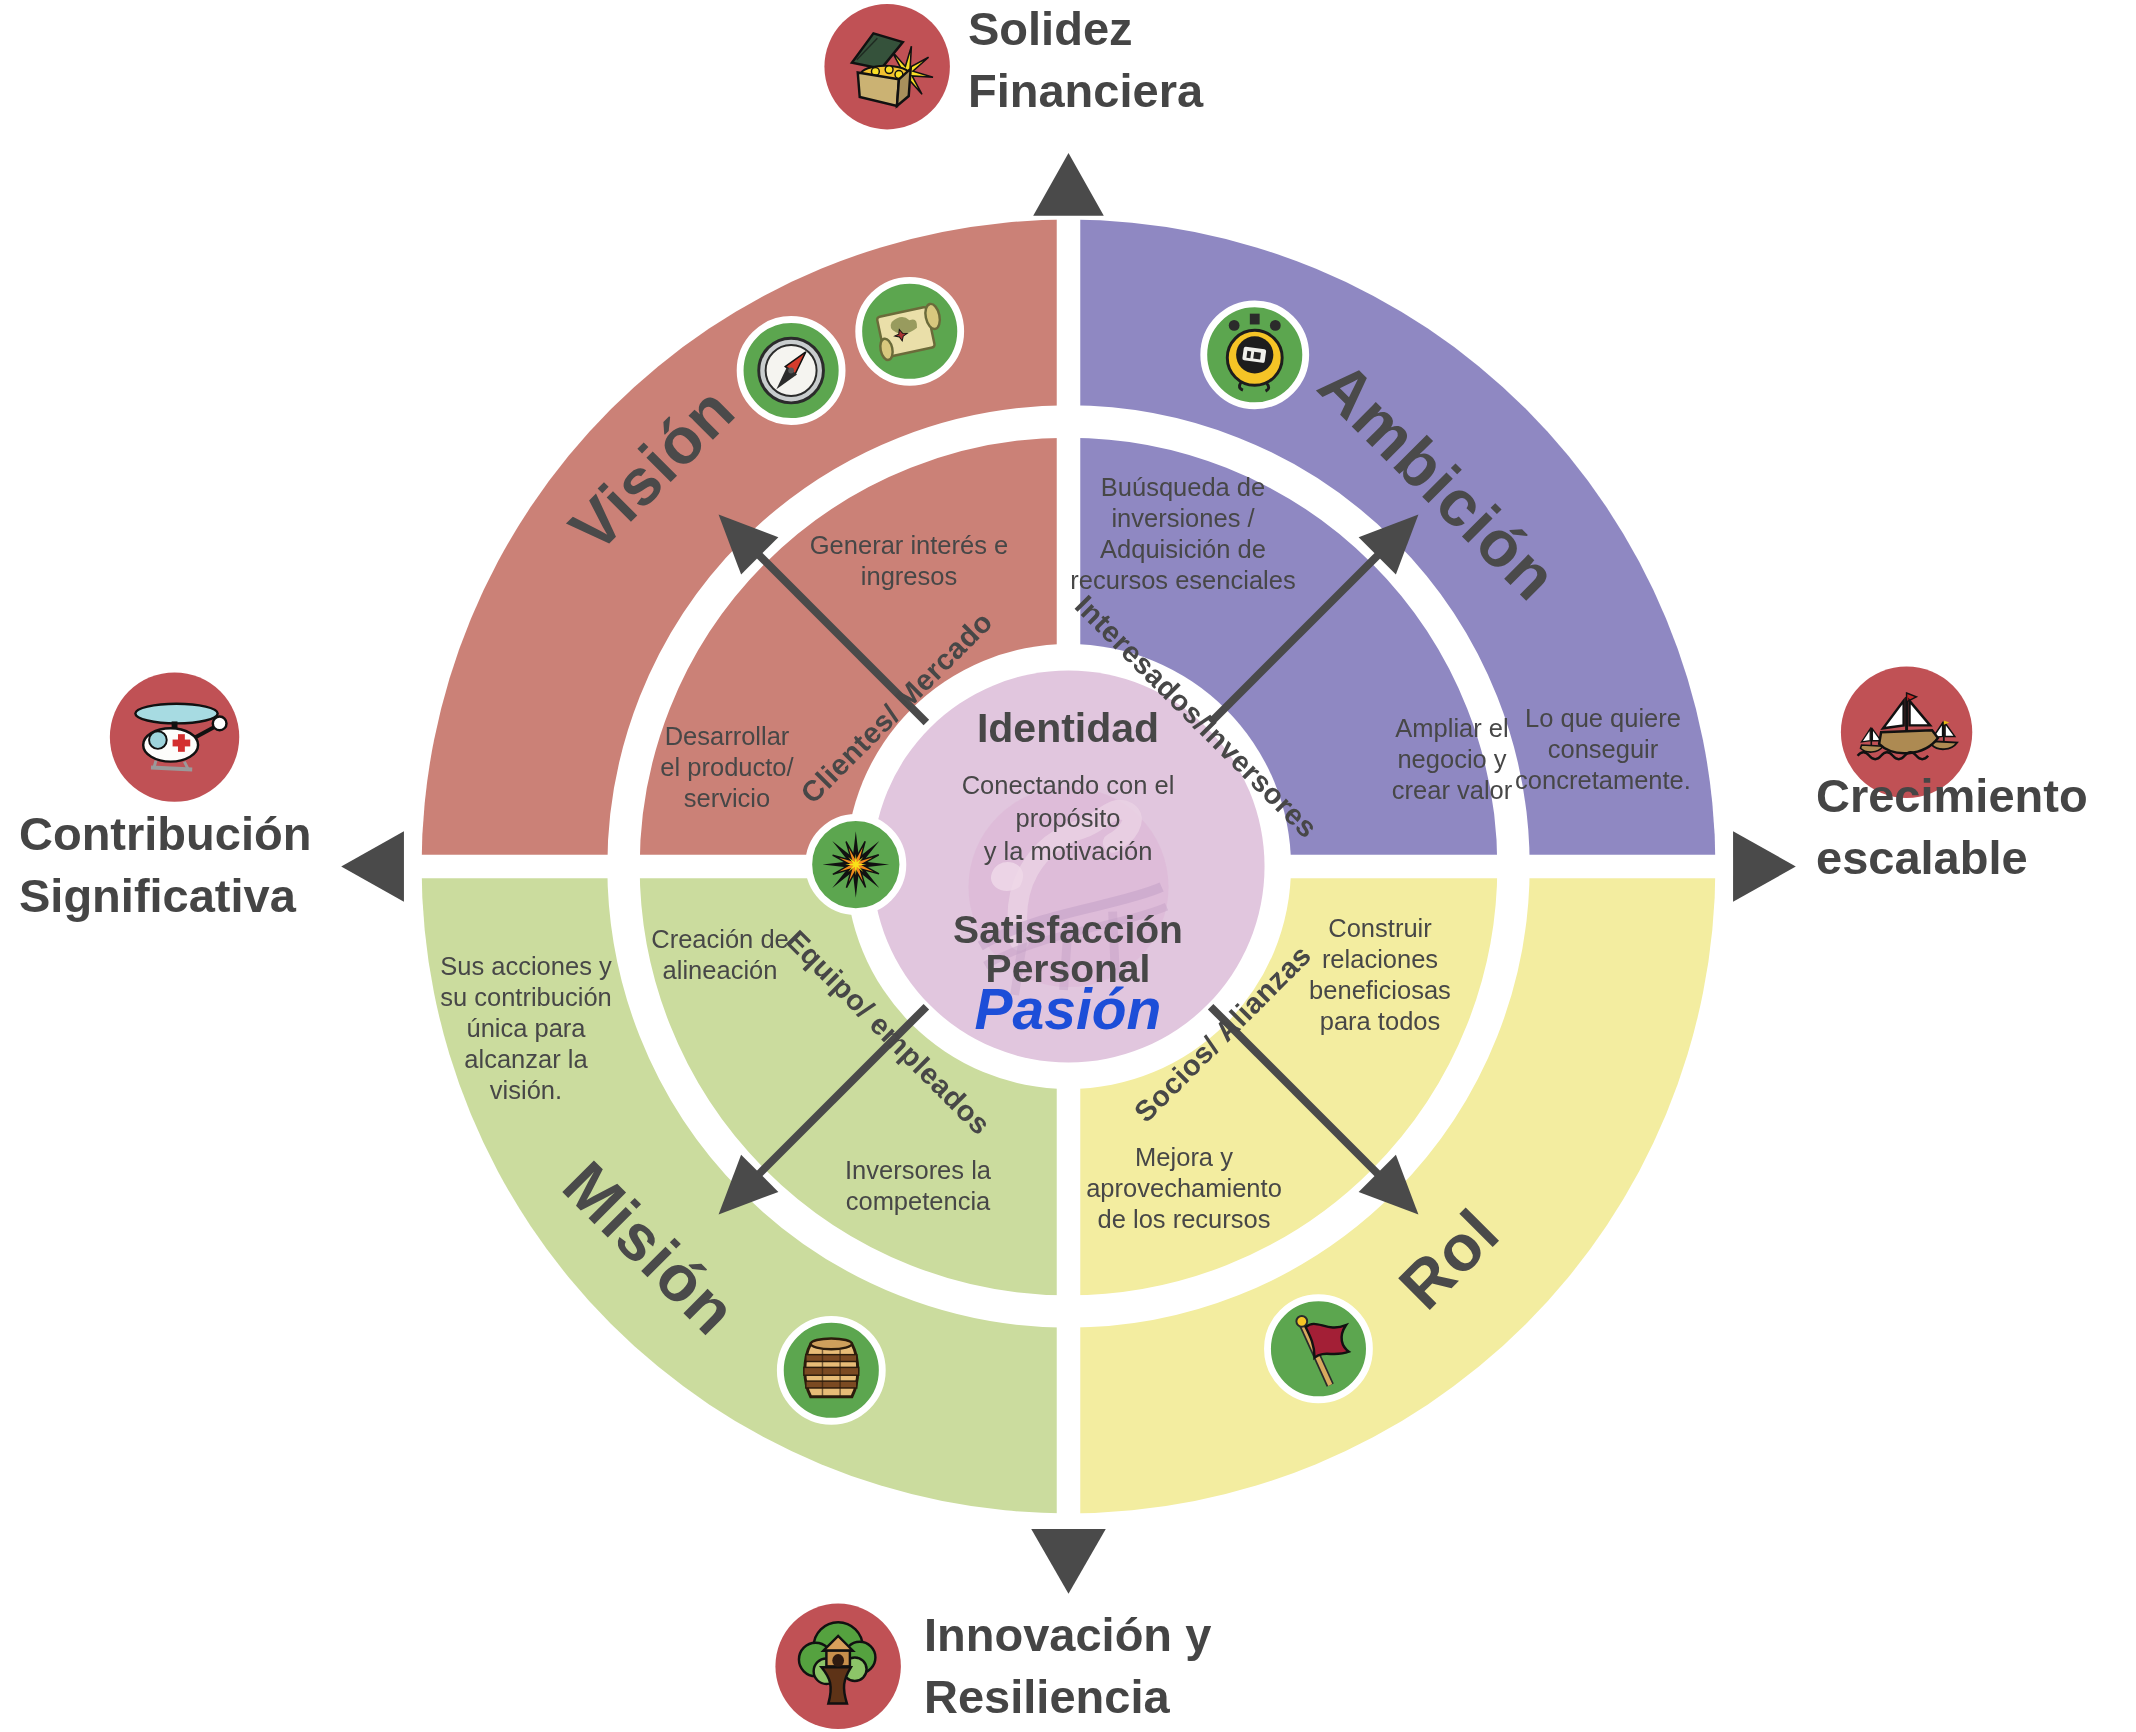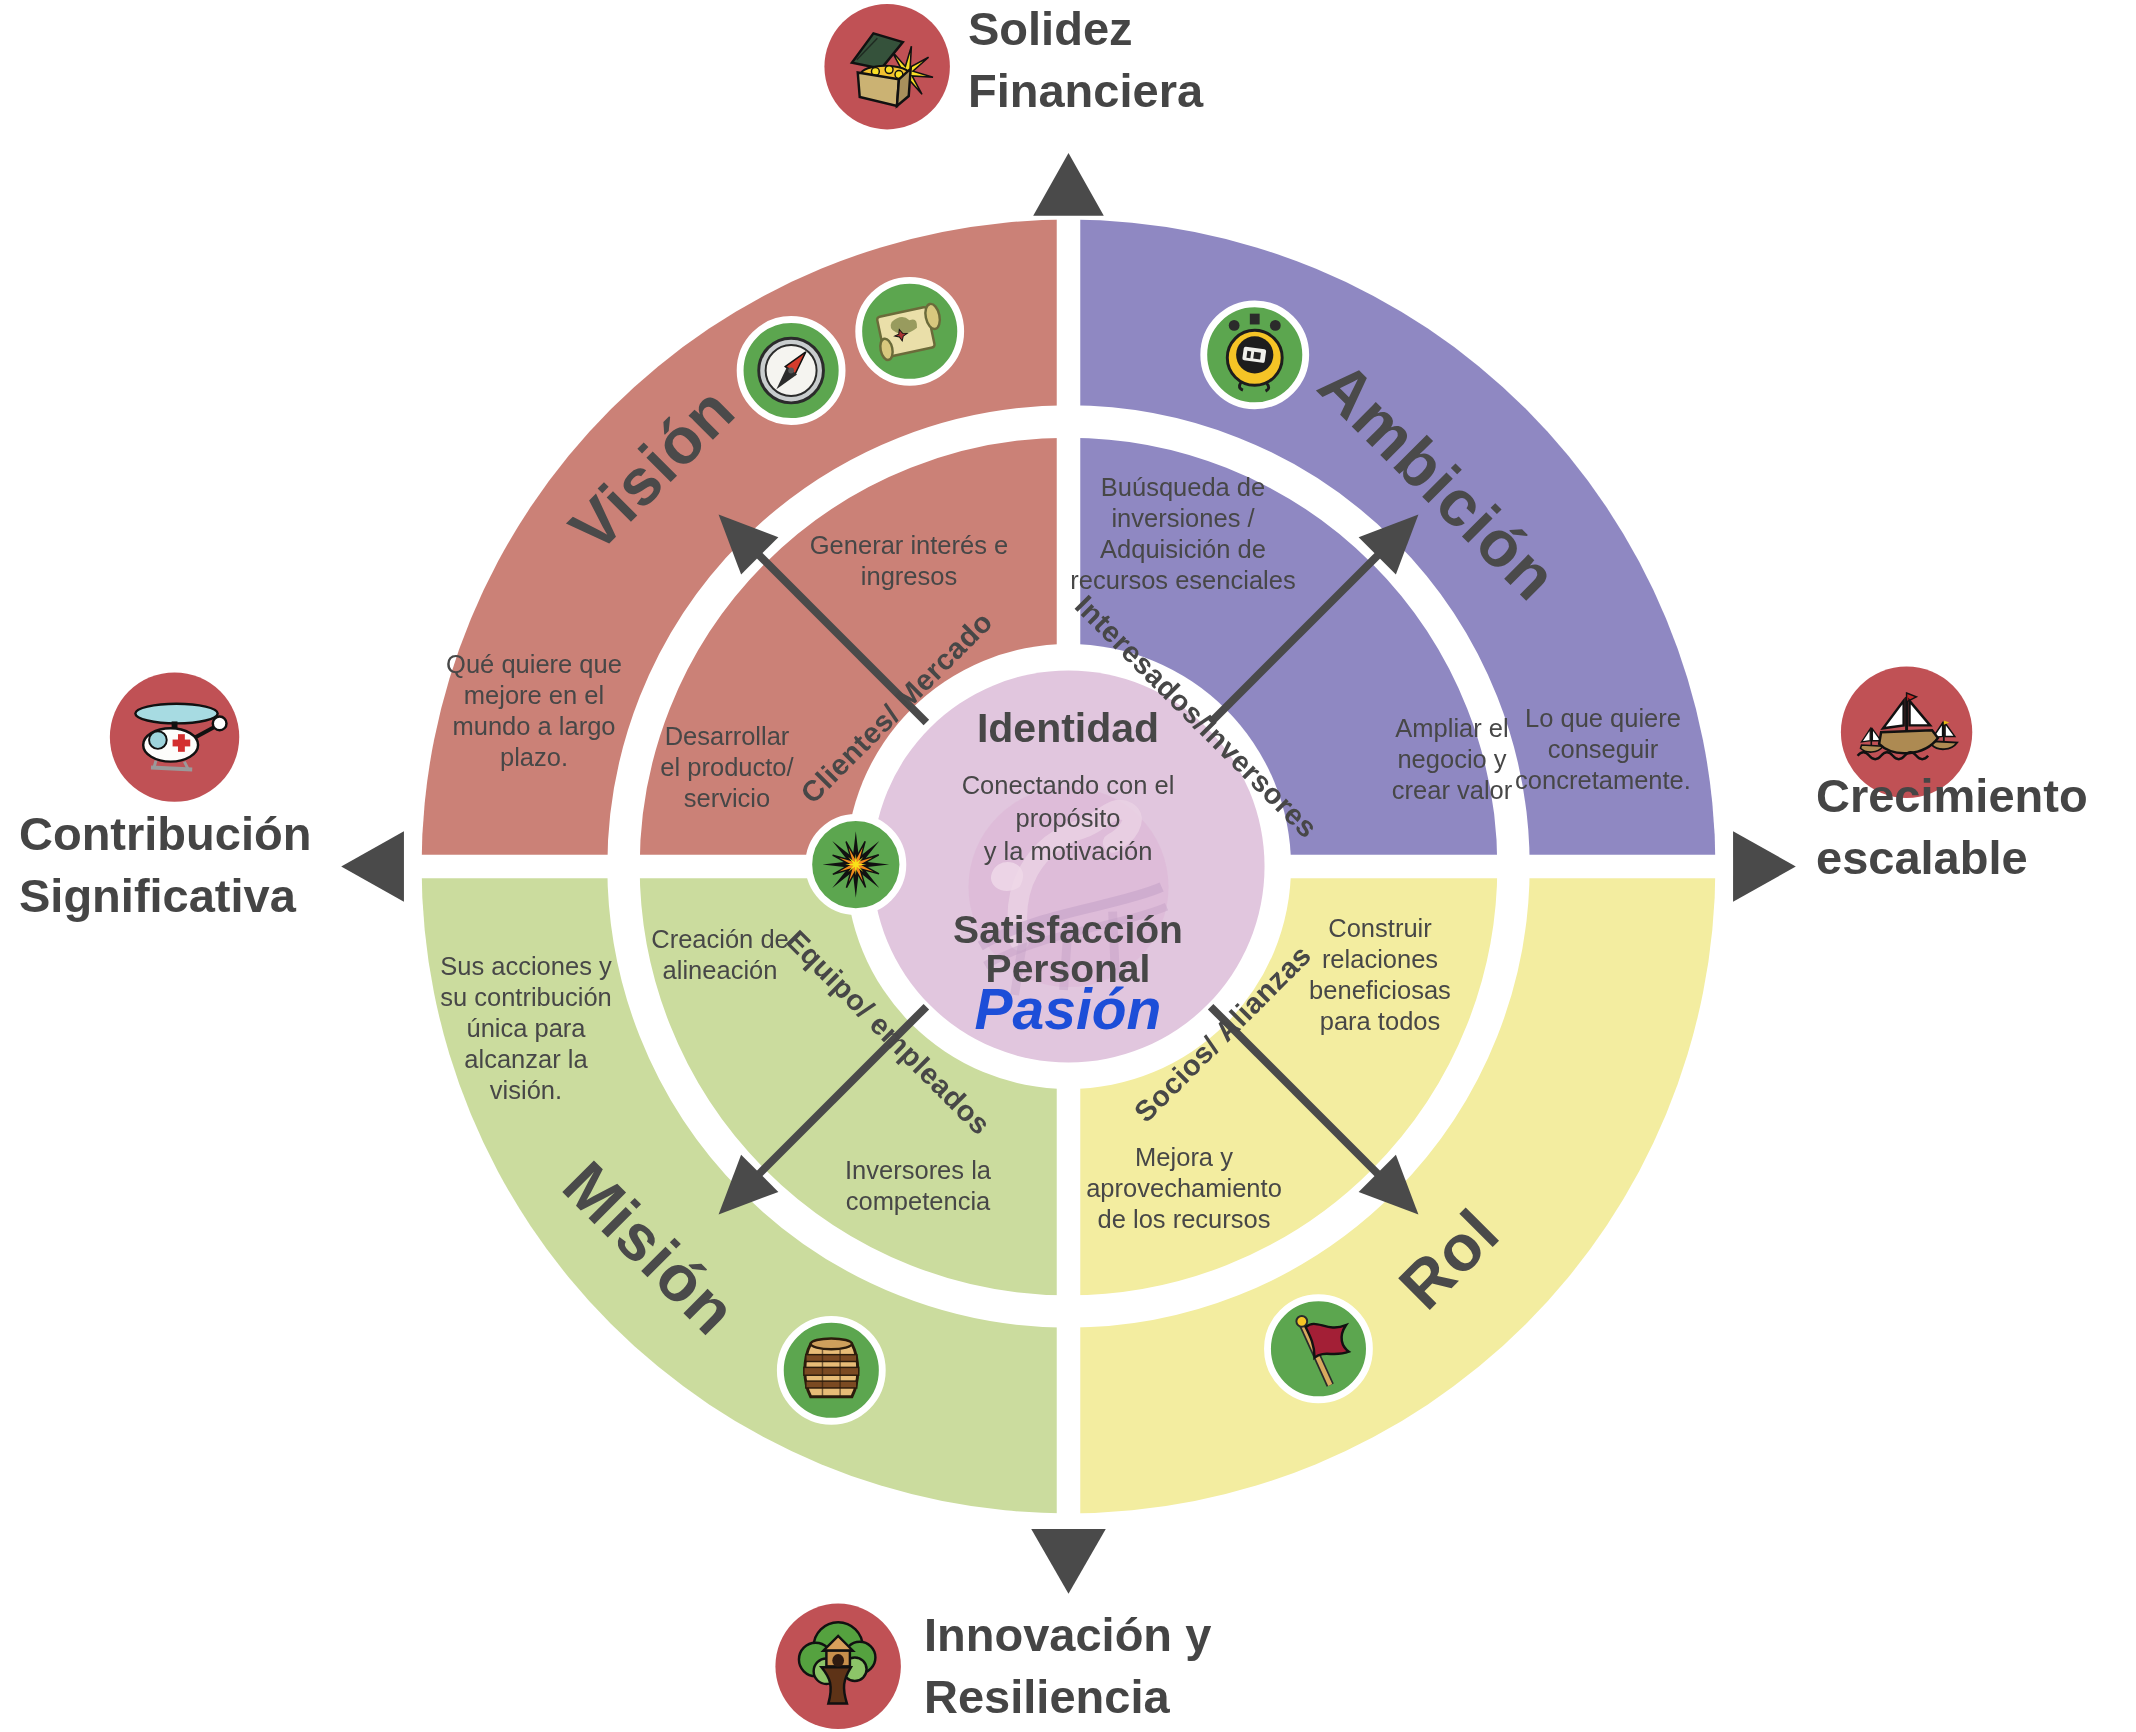--- a/index.html
+++ b/index.html
@@ -243,24 +243,20 @@
   <div class="t desc" style="left:918px;top:1186px">Inversores la
 competencia</div>
   <div class="t desc" style="left:1380px;top:975px">Construir
 relaciones
 beneficiosas
 para todos</div>
   <div class="t desc" style="left:1184px;top:1189px">Mejora y
 aprovechamiento
 de los recursos</div>
 
-  <div class="t desc" style="left:534px;top:711px">Qué quiere que
-mejore en el
-mundo a largo
-plazo.</div>
   <div class="t desc" style="left:1603px;top:750px">Lo que quiere
 conseguir
 concretamente.</div>
   <div class="t desc" style="left:526px;top:1029px">Sus acciones y
 su contribución
 única para
 alcanzar la
 visión.</div>
 
   <div class="t center-title" style="left:1068px;top:728px">Identidad</div>

